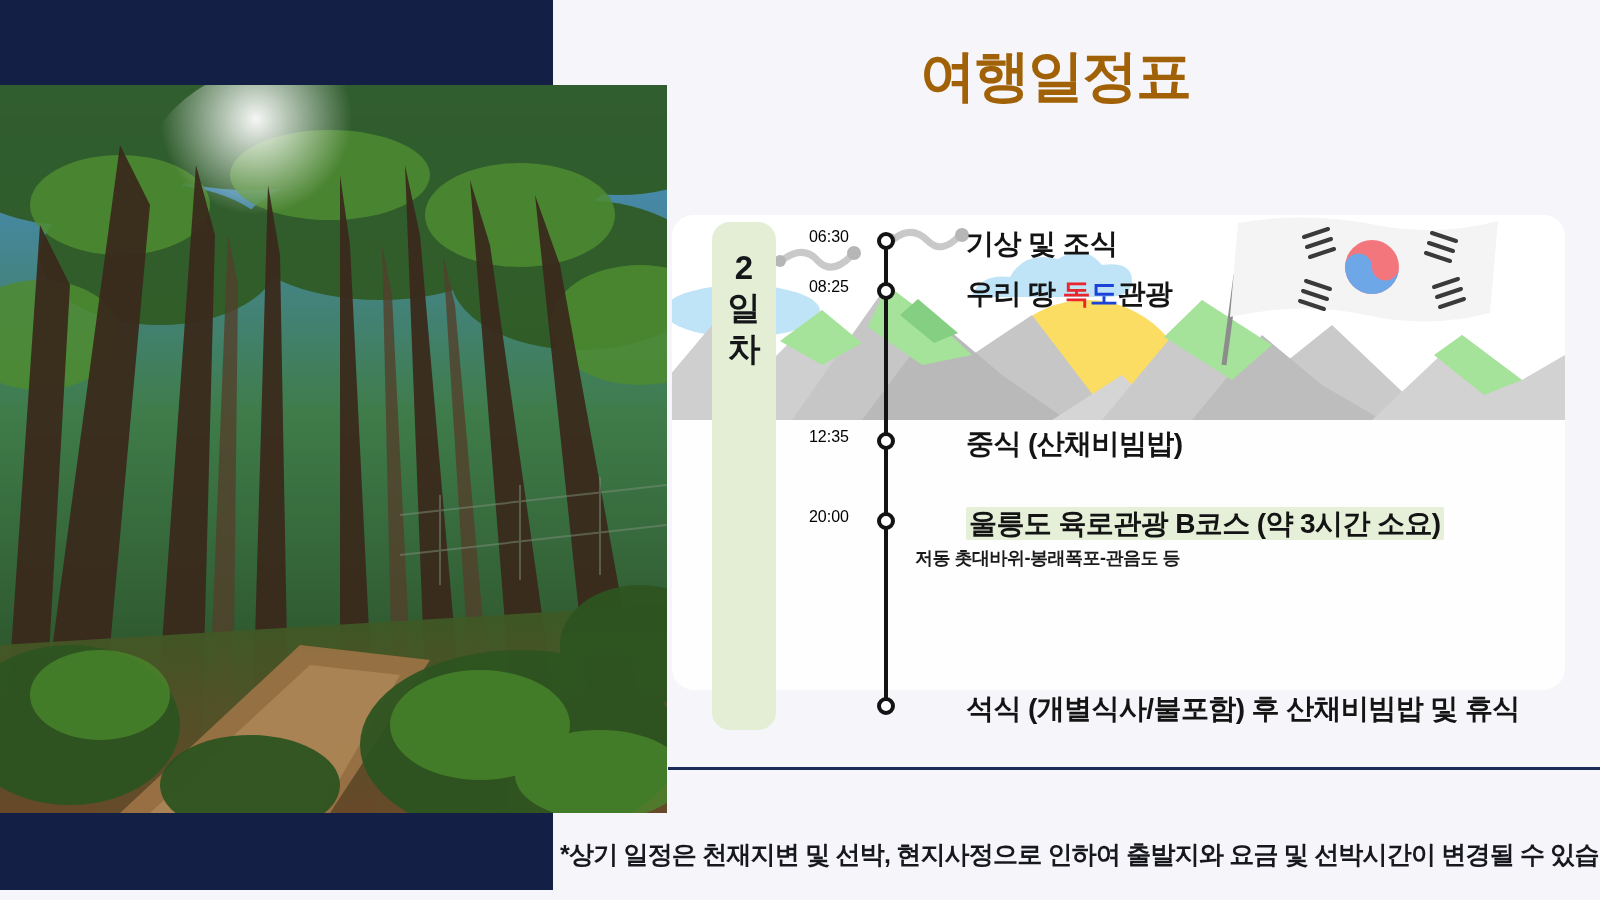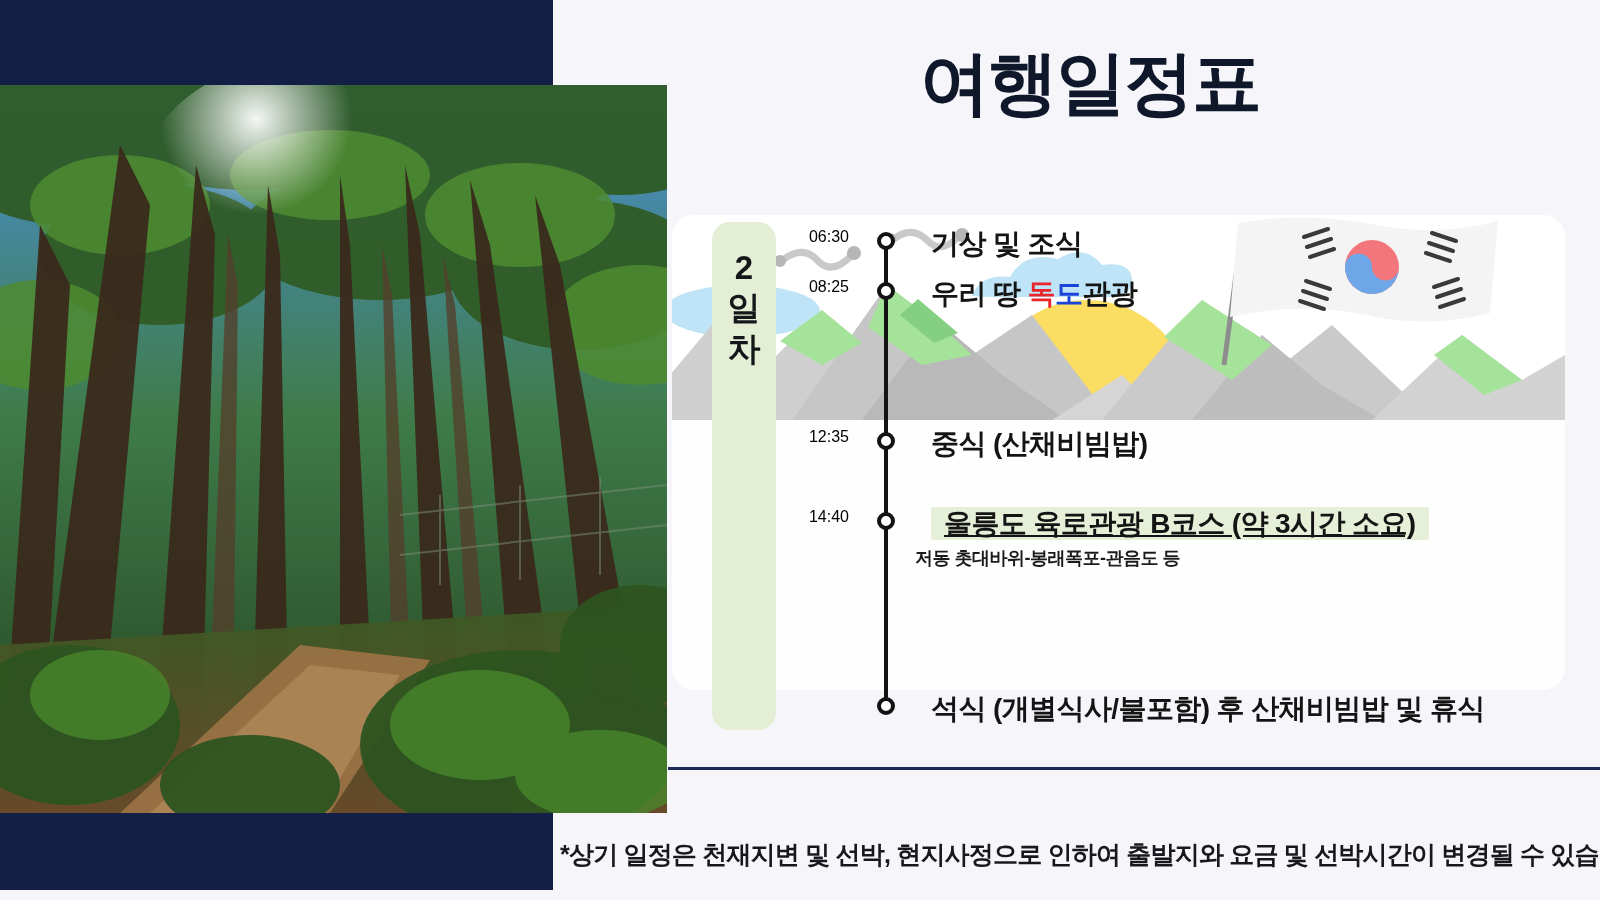--- a/index.html
+++ b/index.html
@@ -23,21 +23,21 @@
 
   
   .hrule{
     position:absolute;left:668px;top:767px;width:932px;height:3px;
     background:#1b2b55;
   }
 
   
   .title{
     position:absolute;left:920px;top:48px;
-    font-size:70px;font-weight:700;color:#0f172a;
+    font-size:56px;font-weight:700;color:#a16207;
     letter-spacing:-2px;line-height:1;
     white-space:nowrap;
   }
 
   
   .card{
     position:absolute;left:672px;top:215px;width:893px;height:475px;
     background:#fefeff;border-radius:22px;
     overflow:hidden;
   }
@@ -62,26 +62,26 @@
     position:absolute;left:884px;top:238px;width:4px;height:470px;
     background:#131313;z-index:4;
   }
   .dot{
     position:absolute;width:18px;height:18px;border-radius:50%;
     background:#ffffff;border:4px solid #131313;box-sizing:border-box;
     left:877px;z-index:6;
   }
   .t-wrap{position:absolute;left:786px;width:86px;text-align:center;}
   .ev{
-    position:absolute;left:931px;font-size:28px;font-weight:700;
+    position:absolute;left:966px;font-size:28px;font-weight:700;
     color:#141414;white-space:nowrap;letter-spacing:-0.6px;
   }
   .ev .red{color:#e8262b;}
   .ev .blue{color:#1a43d8;}
-  .hl{background:#e6efd8;padding:1px 13px;border-radius:2px;text-decoration:underline;}
+  .hl{background:#e6efd8;padding:1px 3px;border-radius:2px;}
   .sub{
     position:absolute;left:915px;font-size:18px;font-weight:700;
     color:#1b1b1b;white-space:nowrap;letter-spacing:-0.5px;
   }
 
   
   .footnote{
     position:absolute;left:560px;top:838px;
     font-size:25px;font-weight:700;color:#16181d;
     letter-spacing:-0.8px;white-space:nowrap;
@@ -245,20 +245,20 @@
     <div class="dot" style="top: 232px;"></div>
     <div class="t-wrap" style="top: 228px;">06:30</div>
     <div class="ev" style="top: 225px;"><span><span>기상 및 조식</span></span></div>
     <div class="dot" style="top: 282px;"></div>
     <div class="t-wrap" style="top: 278px;">08:25</div>
     <div class="ev" style="top: 275px;"><span><span>우리 땅 </span><span class="red">독</span><span class="blue">도</span><span>관광</span></span></div>
     <div class="dot" style="top: 432px;"></div>
     <div class="t-wrap" style="top: 428px;">12:35</div>
     <div class="ev" style="top: 425px;"><span><span>중식 (산채비빔밥)</span></span></div>
     <div class="dot" style="top: 512px;"></div>
-    <div class="t-wrap" style="top: 508px;">14:40</div>
+    <div class="t-wrap" style="top: 508px;">20:00</div>
     <div class="ev" style="top: 505px;"><span class="hl"><span>울릉도 육로관광 B코스 (약 3시간 소요)</span></span></div>
     <div class="sub" style="top: 546px;">저동 촛대바위-봉래폭포-관음도 등</div>
     <div class="dot" style="top: 697px;"></div>
     <div class="ev" style="top: 690px;"><span><span>석식 (개별식사/불포함) 후 산채비빔밥 및 휴식</span></span></div>
   </div>
 
 <div class="footnote">*상기 일정은 천재지변 및 선박, 현지사정으로 인하여 출발지와 요금 및 선박시간이 변경될 수 있습니다.</div>
 
 </body></html>

